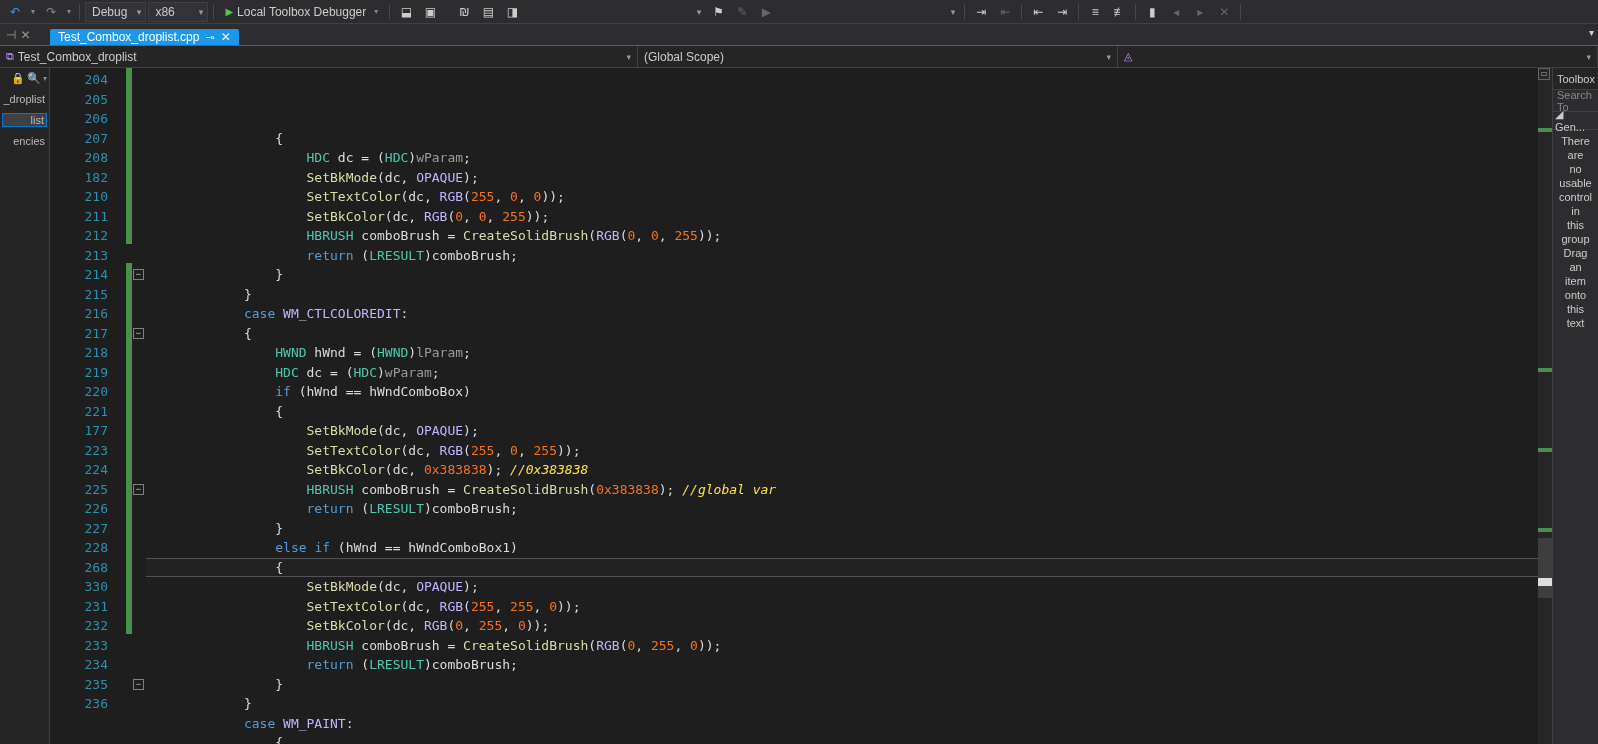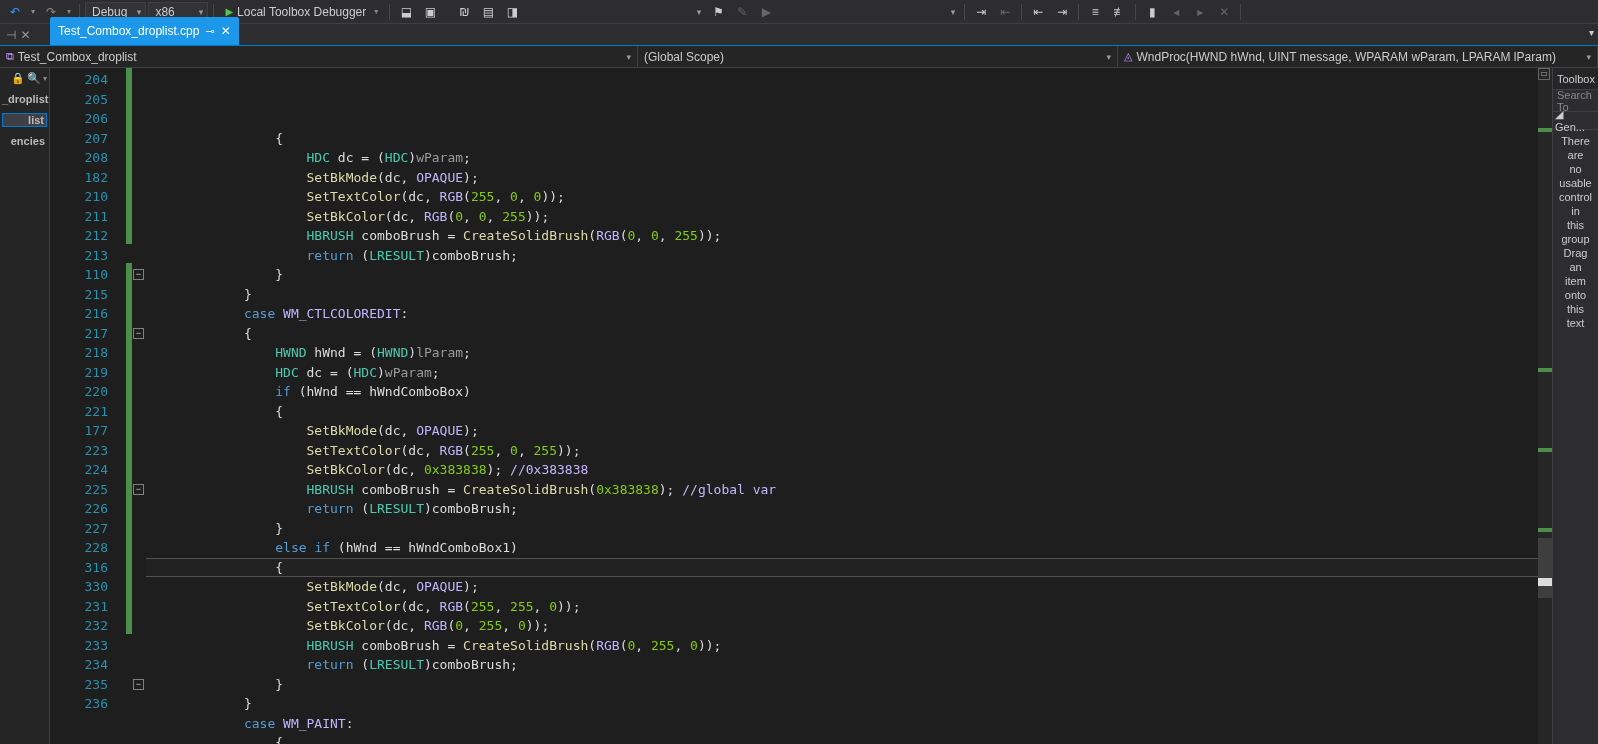--- a/index.html
+++ b/index.html
@@ -32,21 +32,21 @@
   height: 22px;
   background: #2d2d30;
   display: flex;
   align-items: flex-end;
   border-bottom: 1px solid #007acc;
   padding-left: 50px;
   position: relative;
 }
 .pin-area { position: absolute; left: 0; top: 0; height: 22px; display: flex; align-items: center; gap: 4px; padding: 0 6px; color: #999; }
 .file-tab {
-  height: 28px; background: #1c97ea; color: #fff; display: inline-flex; align-items: center; padding: 0 8px; gap: 6px; font-size: 12px;
+  height: 16px; background: #1c97ea; color: #fff; display: inline-flex; align-items: center; padding: 0 8px; gap: 6px; font-size: 12px;
   border-top-left-radius: 2px; border-top-right-radius: 2px; position: relative;
 }
 .file-tab .pin { font-size: 11px; opacity: .85; }
 .file-tab .close { font-size: 12px; cursor: pointer; }
 .tabstrip .chev { position: absolute; right: 4px; top: 3px; color: #ccc; font-size: 10px; cursor: pointer; }
 
 
 .navbar {
   height: 22px; background: #252526; display: flex; align-items: stretch; border-bottom: 1px solid #3f3f46;
 }
@@ -59,21 +59,21 @@
 .nav-drop.right { flex-basis: 480px; flex-grow: 0; }
 
 
 .main {
   display: flex; height: calc(744px - 24px - 22px - 22px);
 }
 .solution-col {
   width: 50px; background: #252526; border-right: 1px solid #3f3f46; font-size: 11px; color: #bbb;
   padding: 4px 2px; display: flex; flex-direction: column; gap: 8px;
 }
-.solution-col .row { text-align: right; padding-right: 2px; cursor: pointer; font-weight: bold; }
+.solution-col .row { text-align: right; padding-right: 2px; cursor: pointer; }
 .solution-col .row.hi { background: #3f3f46; border: 1px solid #007acc; padding-left: 24px; }
 .solution-col .search { display: flex; align-items: center; gap: 2px; justify-content: flex-end; color: #888; }
 
 
 .code-wrap { flex: 1; display: flex; position: relative; background: #1e1e1e; }
 .gutter {
   width: 76px; background: #1e1e1e; text-align: right; color: #2b91af; font-family: Consolas, monospace; font-size: 13px; line-height: 19.5px;
   padding-top: 2px; user-select: none;
 }
 .gutter .ln { padding-right: 18px; height: 19.5px; }
@@ -83,22 +83,22 @@
 .fold-col { width: 14px; background: #1e1e1e; position: relative; }
 .fold { position: absolute; left: 1px; width: 11px; height: 11px; border: 1px solid #808080; color: #ccc; font-size: 9px; line-height: 9px; text-align: center; cursor: pointer; }
 .code {
   flex: 1; font-family: Consolas, monospace; font-size: 13px; line-height: 19.5px; white-space: pre; color: #dcdcdc; padding-top: 2px; position: relative;
 }
 .code .line { height: 19.5px; padding-left: 4px; }
 .code .hl-line { position: absolute; left: 0; right: 0; height: 19.5px; border-top: 1px solid #525252; border-bottom: 1px solid #525252; background: rgba(255,255,255,0.02); pointer-events: none; }
 .kw { color: #569cd6; }
 .typ { color: #4ec9b0; }
 .fn { color: #dcdcaa; }
-.num { color: #84cc16; }
-.cm { color: #c4b5fd; }
+.num { color: #f97316; }
+.cm { color: #fde047; font-style: italic; }
 .mac { color: #beb7ff; }
 .par { color: #9a9a9a; }
 .op { color: #dcdcdc; }
 
 
 .minimap { width: 14px; background: #262626; position: relative; }
 .minimap .mark { position: absolute; left: 0; right: 0; height: 4px; background: #4b8f4b; }
 .minimap .thumb { position: absolute; left: 0; right: 0; height: 60px; background: #555; opacity: .5; }
 .minimap .white { position: absolute; left: 0; right: 0; height: 8px; background: #ddd; }
 .split-icon { position: absolute; right: 2px; top: 0; width: 12px; height: 12px; border: 1px solid #666; color: #aaa; font-size: 8px; line-height: 10px; text-align: center; cursor: pointer; }
@@ -174,21 +174,20 @@
 <div class="navbar">
   <div class="nav-drop">
     <span class="icon">⧉</span>
     <span>Test_Combox_droplist</span>
   </div>
   <div class="nav-drop mid">
     <span>(Global Scope)</span>
   </div>
   <div class="nav-drop right">
     <span class="icon">◬</span>
-    <span>WndProc(HWND hWnd, UINT message, WPARAM wParam, LPARAM lParam)</span>
   </div>
 </div>
 
 <div class="main">
 
   <div class="solution-col">
     <div class="search">
       <span>🔒</span>
       <span>🔍</span>
       <span style="font-size:8px">▾</span>
@@ -203,36 +202,36 @@
         <div class="ln">204</div>
         <div class="ln">205</div>
         <div class="ln">206</div>
         <div class="ln">207</div>
         <div class="ln">208</div>
         <div class="ln">182</div>
         <div class="ln">210</div>
         <div class="ln">211</div>
         <div class="ln">212</div>
         <div class="ln">213</div>
-        <div class="ln">110</div>
+        <div class="ln">214</div>
         <div class="ln">215</div>
         <div class="ln">216</div>
         <div class="ln">217</div>
         <div class="ln">218</div>
         <div class="ln">219</div>
         <div class="ln">220</div>
         <div class="ln">221</div>
         <div class="ln">177</div>
         <div class="ln">223</div>
         <div class="ln">224</div>
         <div class="ln">225</div>
         <div class="ln">226</div>
         <div class="ln">227</div>
         <div class="ln">228</div>
-        <div class="ln">316</div>
+        <div class="ln">268</div>
         <div class="ln">330</div>
         <div class="ln">231</div>
         <div class="ln">232</div>
         <div class="ln">233</div>
         <div class="ln">234</div>
         <div class="ln">235</div>
         <div class="ln">236</div>
       </div>
     <div class="marker-col" id="markers">
         <div class="m green"></div>

